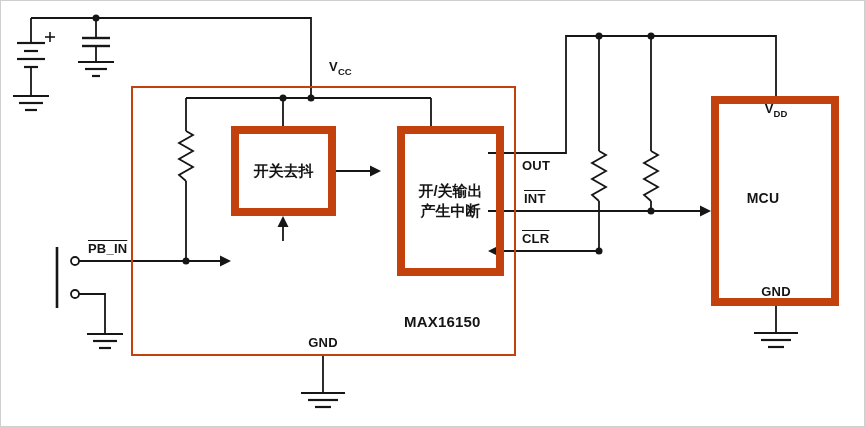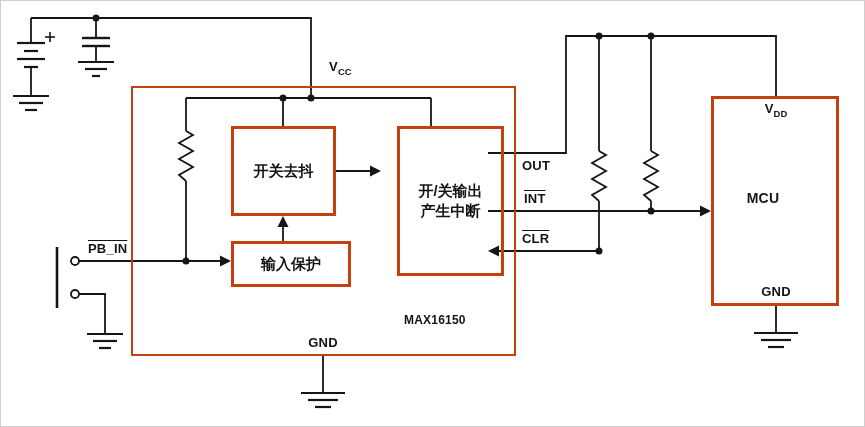--- a/index.html
+++ b/index.html
@@ -3,35 +3,35 @@
 <meta charset="utf-8">
 <style>
   html,body{margin:0;padding:0;background:#ffffff;}
   .canvas{
     position:relative;width:865px;height:427px;background:#ffffff;
     font-family:"Liberation Sans","DejaVu Sans",sans-serif;color:#141414;
     border:1px solid #cfcfcf;box-sizing:border-box;overflow:hidden;
   }
   .wires{position:absolute;left:0;top:0;}
   .box{
-    position:absolute;box-sizing:border-box;border:3px solid #c2410c;
+    position:absolute;box-sizing:border-box;border:8px solid #c2410c;
     background:transparent;display:flex;flex-direction:column;
     align-items:center;justify-content:center;text-align:center;
   }
   .main-ic{left:130px;top:85px;width:385px;height:270px;border-width:2.5px;}
   .debounce{left:230px;top:125px;width:105px;height:90px;}
   .output-block{left:396px;top:125px;width:107px;height:150px;}
   .protection{left:230px;top:240px;width:120px;height:46px;}
   .mcu-box{left:710px;top:95px;width:128px;height:210px;}
   .block-text{font-size:15px;font-weight:700;line-height:1.35;display:block;}
   .lbl{position:absolute;font-size:13px;font-weight:700;letter-spacing:.2px;white-space:nowrap;}
   .ov{text-decoration:overline;}
   .ctr{text-align:center;}
   sub{font-size:9.5px;letter-spacing:0;}
-  .partnum{font-size:12px;}
+  .partnum{font-size:15px;}
   .mcu-name{font-size:14px;font-weight:600;}
 </style>
 </head>
 <body>
 
 <div class="canvas">
 
   <svg class="wires" width="865" height="427" viewBox="0 0 865 427" fill="none" stroke="#161616" stroke-width="1.8">
 
     <g>
@@ -169,23 +169,20 @@
 
   <div class="box debounce">
     <span class="block-text">开关去抖</span>
   </div>
 
   <div class="box output-block">
     <span class="block-text">开/关输出</span>
     <span class="block-text">产生中断</span>
   </div>
 
-  <div class="box protection">
-    <span class="block-text">输入保护</span>
-  </div>
 
   <div class="lbl" style="left:300px;top:58px;margin-left:28px;">
     <span>V</span><sub>CC</sub>
   </div>
 
   <div class="lbl ov" style="left:43px;top:240px;padding-left:44px;">PB_IN</div>
 
   <div class="lbl" style="left:521px;top:157px;">OUT</div>
 
   <div class="lbl ov" style="left:523px;top:190px;">INT</div>

